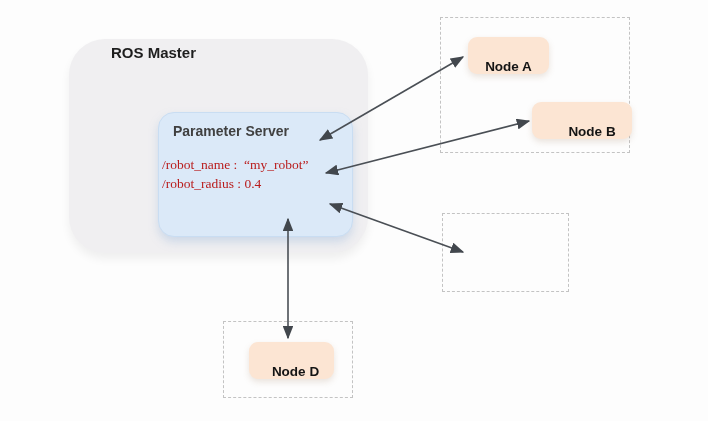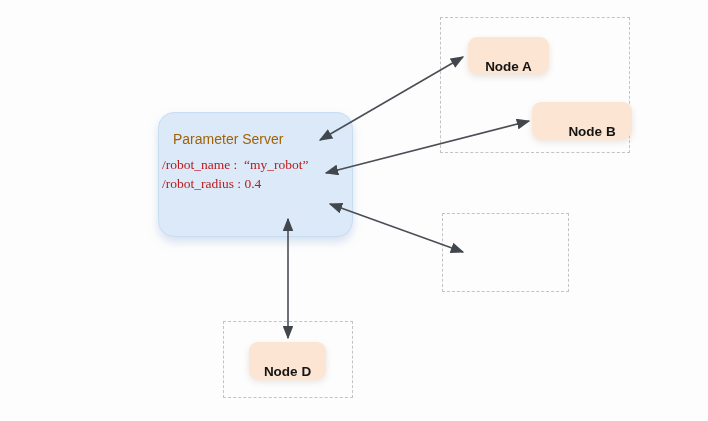--- a/index.html
+++ b/index.html
@@ -38,24 +38,24 @@
     left: 158px; top: 112px;
     width: 195px; height: 125px;
     background: #dbe9f8;
     border: 1px solid #c9ddf2;
     border-radius: 16px;
     box-shadow: 0 5px 10px rgba(140,175,215,0.35);
     box-sizing: border-box;
   }
   .param-title {
     position: absolute;
-    left: 14px; top: 17px;
+    left: 14px; top: 9px;
     font-size: 14px;
-    font-weight: 400;
-    color: #a16207;
+    font-weight: 700;
+    color: #404040;
     line-height: 18px;
   }
   .param-lines {
     position: absolute;
     left: 3px; top: 43px;
     font-family: "Liberation Serif", serif;
     font-size: 13.5px;
     color: #b91c1c;
   }
   .param-line {
@@ -81,38 +81,41 @@
     display: flex;
     align-items: flex-end;
     justify-content: center;
     font-size: 13.5px;
     font-weight: 600;
     color: #141414;
   }
   .node-a { left: 468px; top: 37px;  width: 81px; height: 37px; }
   .node-b { left: 532px; top: 102px; width: 80px; height: 37px; padding-left: 20px; }
   .node-c { left: 464px; top: 233px; width: 81px; height: 38px; }
-  .node-d { left: 249px; top: 342px; width: 77px; height: 37px; }
+  .node-d { left: 249px; top: 342px; width: 77px; height: 37px; padding-left: 8px; }
   
   .arrows {
     position: absolute;
     left: 0; top: 0;
     width: 708px; height: 421px;
     pointer-events: none;
   }
   .arrow-line {
     stroke: #4a4f55;
     stroke-width: 1.6;
   }
 </style>
 </head>
 <body>
 
 <div class="canvas">
 
+  <div class="master-box">
+    <div class="master-label">ROS Master</div>
+  </div>
 
   <div class="param-box">
     <div class="param-title">Parameter Server</div>
     <div class="param-lines">
       <div class="param-line">/robot_name :  “my_robot”</div>
       <div class="param-line">/robot_radius : 0.4</div>
     </div>
   </div>
 
   <div class="dashed-box dashed-ab"></div>

